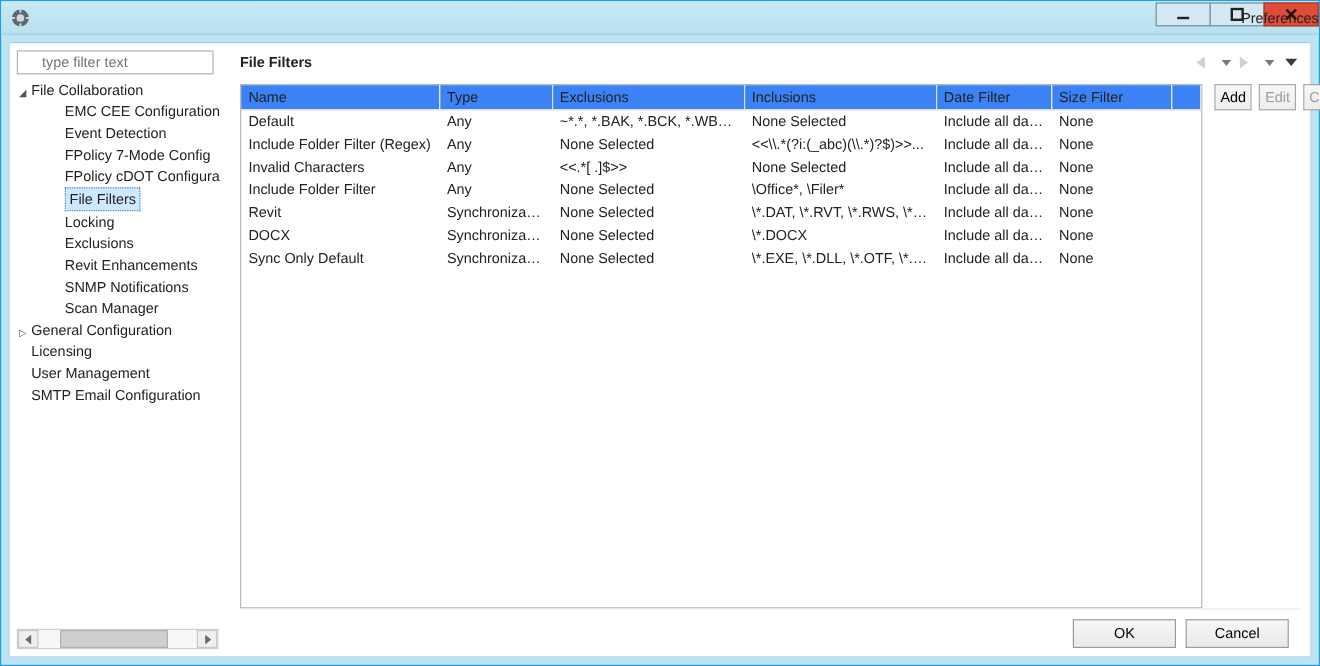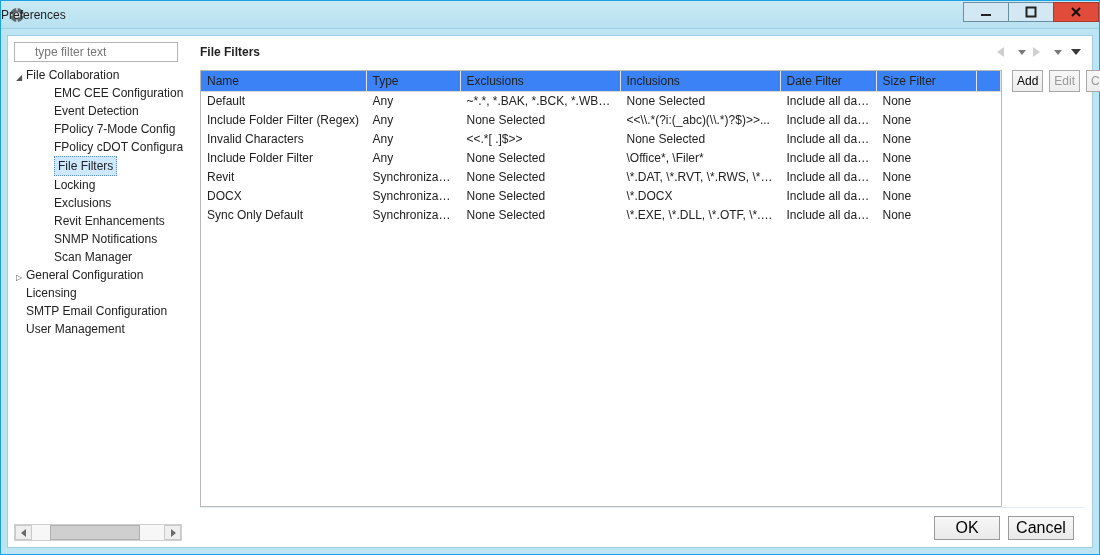--- a/index.html
+++ b/index.html
@@ -2,21 +2,21 @@
 <html><head>
 <meta charset="utf-8">
 <style>
   * { box-sizing: border-box; }
   html, body { margin:0; padding:0; font-family: "Segoe UI", Tahoma, sans-serif; font-size:12px; color:#222; }
   body { background:#fff; }
   .window { width:1100px; height:555px; border:1px solid #1ba1e2; background:#bce4f2; display:flex; flex-direction:column; }
   
   .titlebar { height:28px; background:linear-gradient(#c9e9f5,#b8e1f0); display:flex; align-items:center; position:relative; border-bottom:1px solid #9fcfe0; }
   .titlebar .sys-icon { width:24px; height:24px; margin-left:4px; display:flex; align-items:center; justify-content:center; }
-  .titlebar .title { position:absolute; left:0; right:0; text-align:left; font-size:12px; color:#222; pointer-events:none; }
+  .titlebar .title { position:absolute; left:0; right:0; text-align:right; font-size:12px; color:#222; pointer-events:none; }
   .win-controls { margin-left:auto; display:flex; height:20px; margin-top:-6px;}
   .win-btn { width:46px; height:20px; border:1px solid #6a8fa0; background:#d3e8f2; display:flex; align-items:center; justify-content:center; margin-left:-1px; }
   .win-btn.close { background:#e04b3a; border-color:#a83a2c; }
   .win-btn.min { }
   .win-btn svg { display:block; }
   
   .content { flex:1; margin:6px; background:#fff; border:1px solid #9fcfe0; display:flex; flex-direction:column; min-height:0; }
   .body { flex:1; display:flex; min-height:0; }
   
   .left { width:180px; border-right:none; display:flex; flex-direction:column; padding:6px 0 0 6px; }
@@ -43,21 +43,21 @@
   .table-wrap { flex:1; border:1px solid #b9b9b9; display:flex; flex-direction:column; min-height:0; }
   table { width:100%; border-collapse:collapse; table-layout:fixed; }
   thead th { text-align:left; font-weight:400; font-size:12px; padding:2px 6px; border-right:1px solid #e2e2e2; border-bottom:1px solid #d8d8d8; background:#3b82f6; height:20px; overflow:hidden; white-space:nowrap; text-overflow:ellipsis; }
   tbody td { padding:1px 6px; font-size:12px; height:19px; border-right:1px solid transparent; overflow:hidden; white-space:nowrap; text-overflow:ellipsis; vertical-align:middle; }
   tbody tr { }
   .btn-col { width:72px; display:flex; flex-direction:row; gap:6px; }
   button.side { height:22px; border:1px solid #a8a8a8; background:linear-gradient(#f7f7f7,#ededed); font-family:inherit; font-size:12px; padding:0 4px; }
   button.side:disabled { color:#9a9a9a; }
   
   .footer { height:40px; display:flex; align-items:center; justify-content:flex-end; padding:0 10px; gap:8px; border-top:1px solid #e2eef4; }
-  button.dlg { width:66px; height:24px; border:1px solid #9a9a9a; background:linear-gradient(#f7f7f7,#e9e9e9); font-family:inherit; font-size:16px; }
+  button.dlg { width:86px; height:24px; border:1px solid #9a9a9a; background:linear-gradient(#f7f7f7,#e9e9e9); font-family:inherit; font-size:12px; }
   .col-name { width:165px; }
   .col-type { width:94px; }
   .col-exc { width:160px; }
   .col-inc { width:160px; }
   .col-date { width:96px; }
   .col-size { width:100px; }
   .col-pad { }
 </style>
 </head>
 <body>
@@ -108,22 +108,22 @@
               <li class="lvl1"><span>FPolicy 7-Mode Config</span></li>
               <li class="lvl1"><span>FPolicy cDOT Configura</span></li>
               <li class="lvl1"><span class="selected">File Filters</span></li>
               <li class="lvl1"><span>Locking</span></li>
               <li class="lvl1"><span>Exclusions</span></li>
               <li class="lvl1"><span>Revit Enhancements</span></li>
               <li class="lvl1"><span>SNMP Notifications</span></li>
               <li class="lvl1"><span>Scan Manager</span></li>
               <li class="lvl0"><span class="expander" style="font-size: 8px; color: rgb(85, 85, 85);">▷</span><span>General Configuration</span></li>
               <li class="lvl0"><span>Licensing</span></li>
+              <li class="lvl0"><span>User Management</span></li>
               <li class="lvl0"><span>SMTP Email Configuration</span></li>
-              <li class="lvl0"><span>User Management</span></li>
             </ul>
         </div>
         <div class="hscroll-rail">
           <div class="arrow">
               <svg width="8" height="8">
                 <polygon points="6,0 6,8 1,4" fill="#6a6a6a"></polygon>
               </svg>
             </div>
           <div class="track">
               <div class="thumb" style="left:18px;width:90px"></div>

